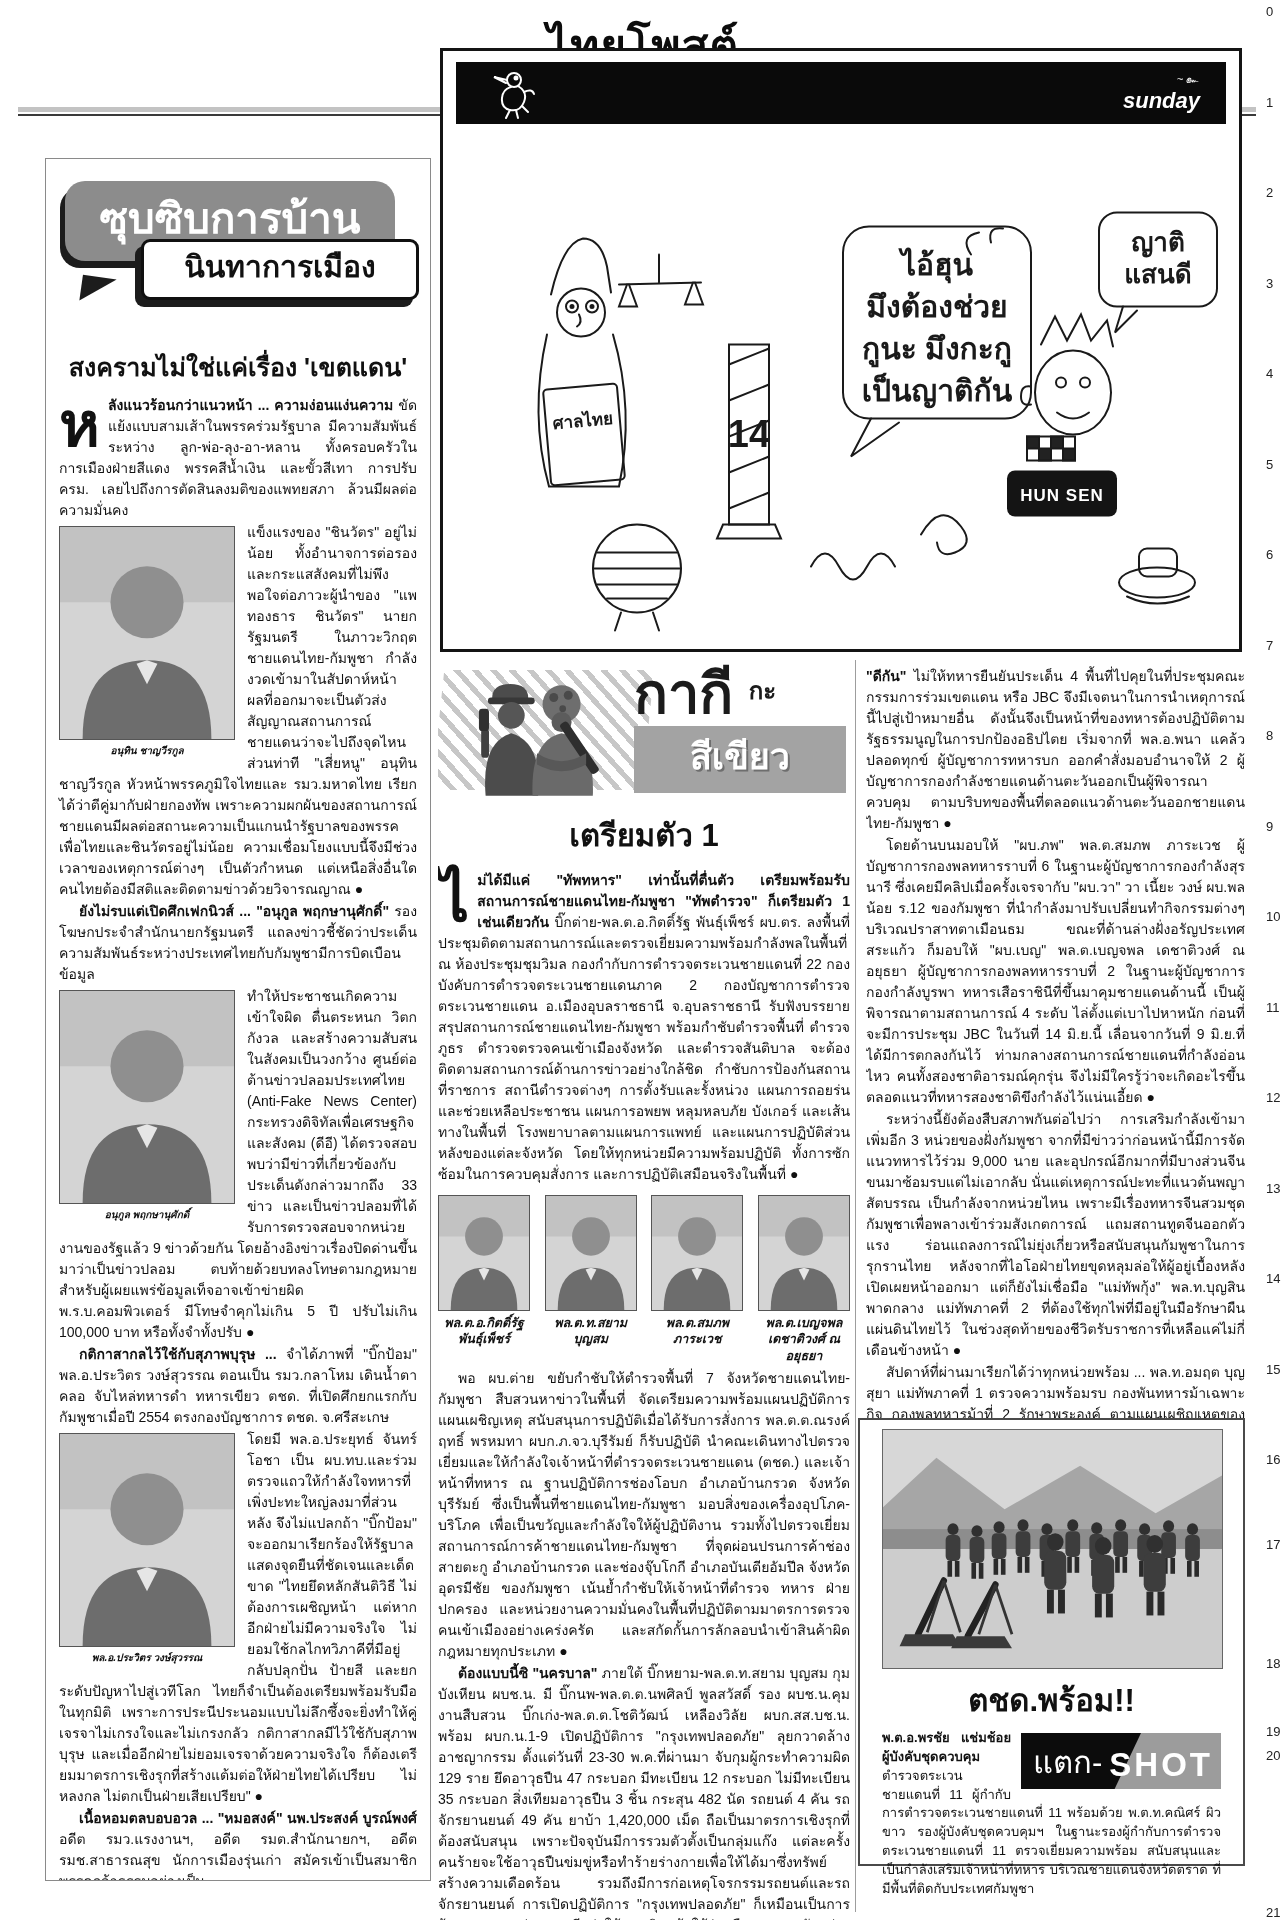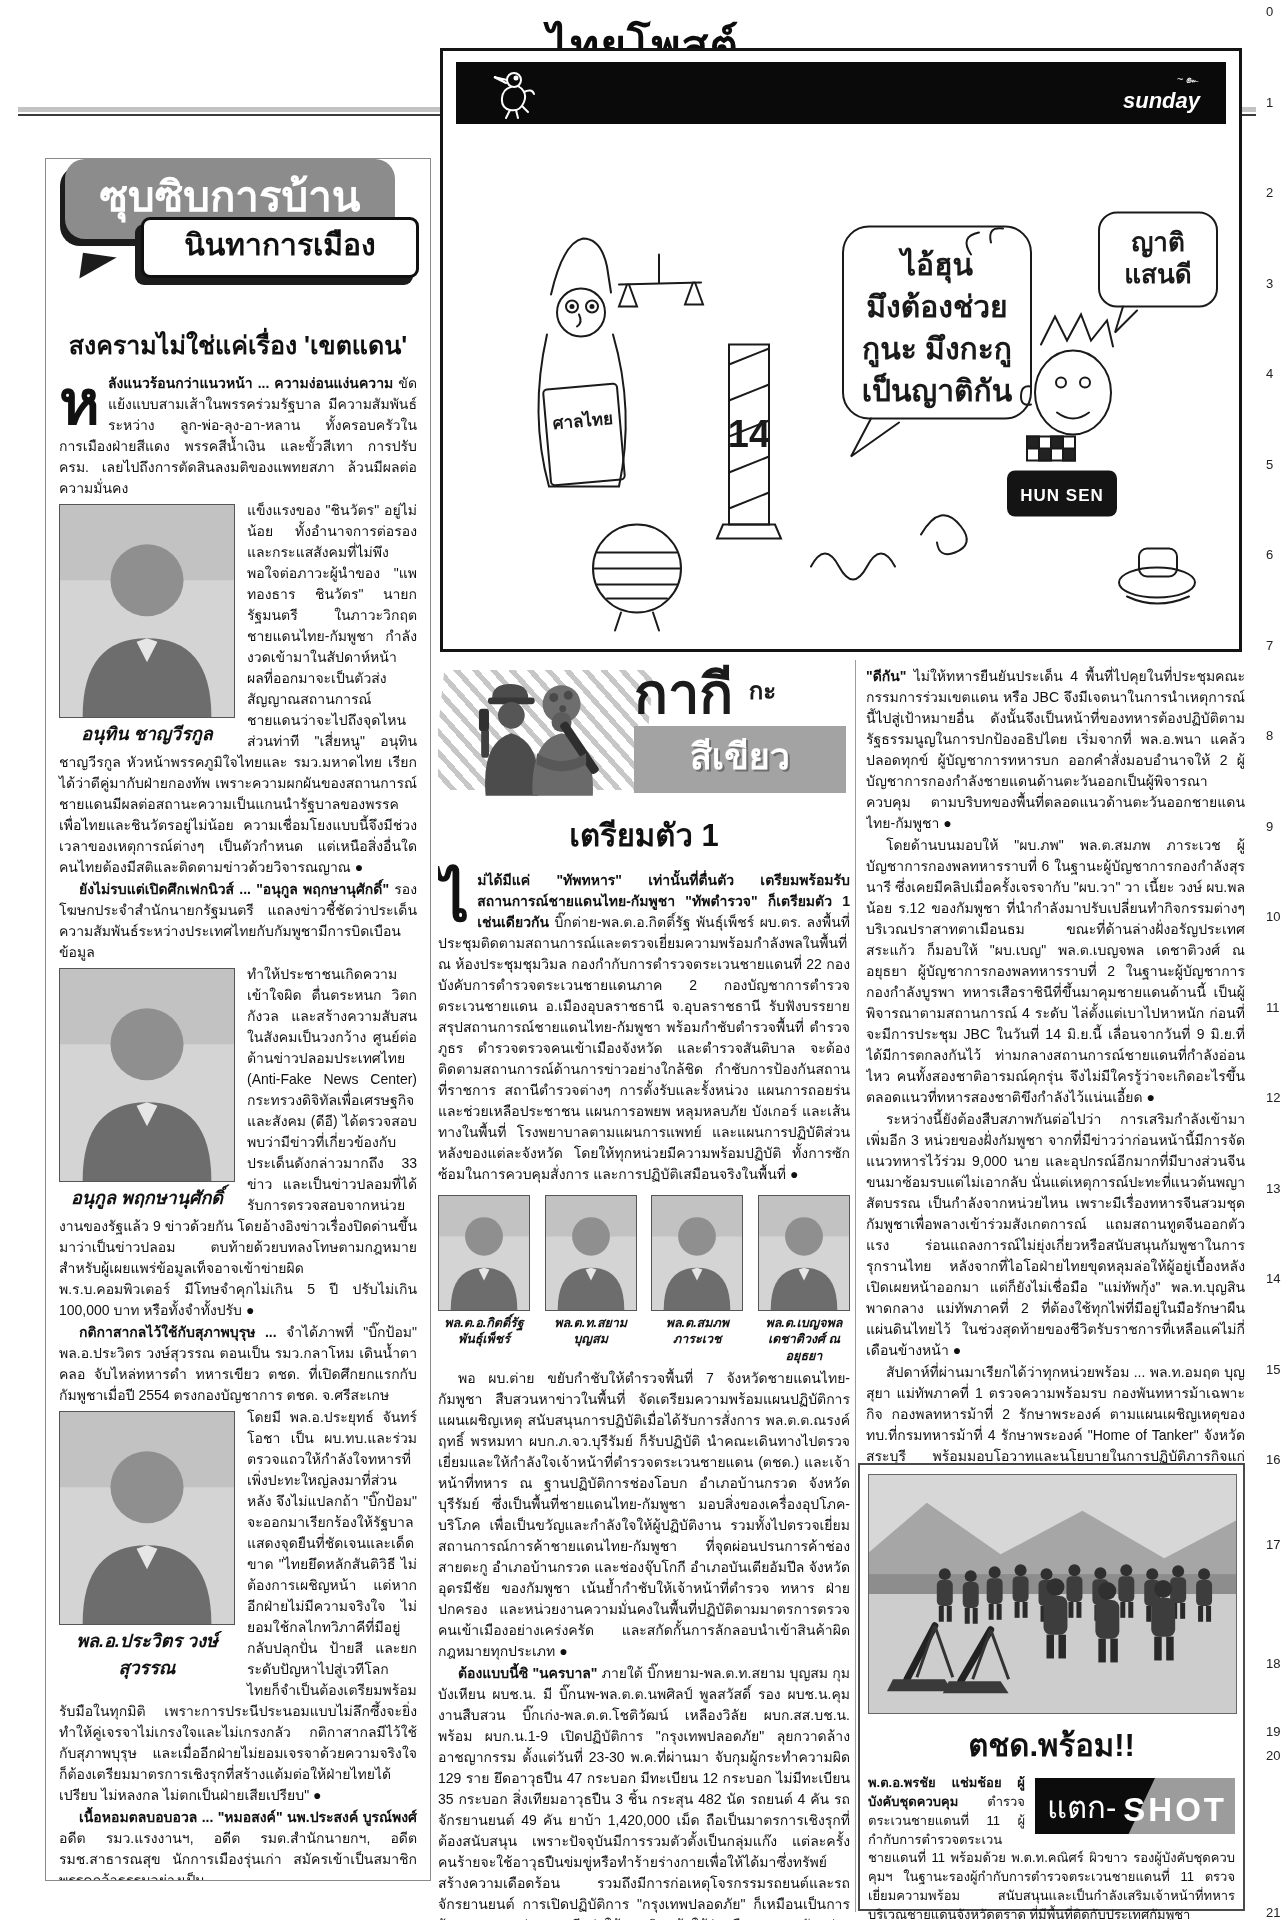--- a/index.html
+++ b/index.html
@@ -12,40 +12,40 @@
         padding:2px 16px;margin-top:2px;}
   .section-label{position:absolute;top:76px;right:44px;display:flex;align-items:center;gap:9px;
         font-size:19px;font-weight:bold;}
   .section-page{border:2px solid #333;padding:0 8px;font-size:19px;line-height:26px;}
   .rule1{position:absolute;left:18px;right:30px;top:107px;height:5px;background:#c3c3c3;}
   .rule2{position:absolute;left:18px;right:30px;top:114px;height:2px;background:#3a3a3a;}
   
   .ruler-mark{position:absolute;left:1266px;width:20px;font-size:13px;color:#222;}
   
   .gossip{position:absolute;left:45px;top:158px;width:386px;height:1723px;border:1px solid #8a8a8a;
-        padding:0 13px;box-sizing:border-box;overflow:hidden;background:#fff;}
+        padding:22px 13px;box-sizing:border-box;overflow:hidden;background:#fff;}
   .gossip-logo{position:relative;width:100%;height:152px;}
   .gl-top{position:absolute;left:6px;top:0;width:330px;background:#8c8c8c;color:#fff;font-size:42px;
         font-weight:bold;text-align:center;border-radius:20px;padding:4px 0 10px;box-shadow:-5px 7px 0 #1c1c1c;}
   .gl-tail{position:absolute;left:22px;top:96px;width:0;height:0;border-left:34px solid #1c1c1c;
         border-top:0 solid transparent;border-bottom:26px solid transparent;transform:rotate(8deg);}
   .gl-bottom{position:absolute;left:82px;top:58px;width:272px;background:#fff;border:3px solid #101010;
         border-radius:9px;font-size:30px;font-weight:bold;text-align:center;padding:1px 0 7px;
         box-shadow:-6px 7px 0 #1c1c1c;}
   .gossip-headline{font-size:25px;font-weight:bold;text-align:center;margin:14px 0 8px;letter-spacing:0;}
   .article{font-size:14px;line-height:1.5;text-align:justify;}
   .para{margin:0 0 1px;text-indent:20px;}
   .para.first,.para.cont{text-indent:0;}
   .dropcap{float:left;font-size:62px;line-height:.78;font-weight:bold;margin:6px 8px 0 0;}
   .lead{font-weight:bold;}
   .news-photo{float:left;clear:left;width:176px;margin:4px 12px 2px 0;}
   figure{margin:0;}
   .news-photo .ph{height:212px;border:1px solid #555;background:#d9d9d9;}
   .ph svg{display:block;width:100%;height:100%;}
-  .news-photo figcaption{font-size:18px;font-weight:bold;font-style:italic;text-align:center;margin-top:3px;}
+  .news-photo figcaption{font-size:10px;font-weight:bold;font-style:italic;text-align:center;margin-top:3px;}
   
   .cartoon-box{position:absolute;left:440px;top:48px;width:802px;height:604px;border:3px solid #141414;
         box-sizing:border-box;background:#fff;}
   .cartoon-band{position:absolute;left:13px;top:11px;right:13px;height:62px;background:#0a0a0a;}
   .band-bird{position:absolute;left:28px;top:4px;height:54px;}
   .band-sig{position:absolute;right:26px;top:8px;color:#fff;font-size:22px;font-style:italic;font-weight:bold;}
   .band-sig .flame{display:block;font-size:11px;letter-spacing:2px;text-align:right;font-weight:normal;}
   .cartoon-art{position:absolute;left:8px;top:80px;right:8px;bottom:6px;}
   .cartoon-art svg{width:100%;height:100%;}
   
@@ -62,22 +62,22 @@
   .kaki-headline{font-size:31px;font-weight:bold;text-align:center;margin:6px 0 10px;}
   .photo-row{display:flex;justify-content:space-between;gap:10px;clear:both;margin:10px 0 4px;}
   .row-photo{width:92px;}
   .row-photo .ph{height:114px;border:1px solid #555;background:#d9d9d9;}
   .row-photo figcaption{font-size:12.5px;font-weight:bold;font-style:italic;text-align:center;
         line-height:1.3;margin-top:4px;}
   
   .right-col{position:absolute;left:866px;top:666px;width:379px;height:797px;overflow:hidden;}
   .vdivider{position:absolute;left:855px;top:660px;width:1px;height:1252px;background:#9d9d9d;}
   
-  .shot-box{position:absolute;left:858px;top:1463px;width:387px;height:448px;border:2px solid #4a4a4a;
-        padding:9px 8px;box-sizing:border-box;background:#fff;}
+  .shot-box{position:absolute;left:858px;top:1418px;width:387px;height:448px;border:2px solid #4a4a4a;
+        padding:9px 22px;box-sizing:border-box;background:#fff;}
   .group-photo{width:100%;height:238px;border:1px solid #666;background:#dcdcdc;}
   .group-photo svg{display:block;width:100%;height:100%;}
   .shot-headline{font-size:31px;font-weight:bold;text-align:center;margin:6px 0 4px;}
   .shot-caption{font-size:13px;line-height:1.45;text-align:justify;}
   .shot-badge{float:right;position:relative;width:200px;height:56px;background:#9c9c9c;
         margin:4px 0 6px 10px;overflow:hidden;}
   .shot-badge .blk{position:absolute;left:0;top:0;width:60%;height:100%;background:#0c0c0c;
         clip-path:polygon(0 0,100% 0,78% 100%,0 100%);}
   .shot-badge .t1{position:absolute;left:12px;top:8px;color:#fff;font-size:31px;font-weight:normal;}
   .shot-badge .t2{position:absolute;right:8px;top:8px;color:#fff;font-size:33px;font-weight:bold;letter-spacing:3px;}

